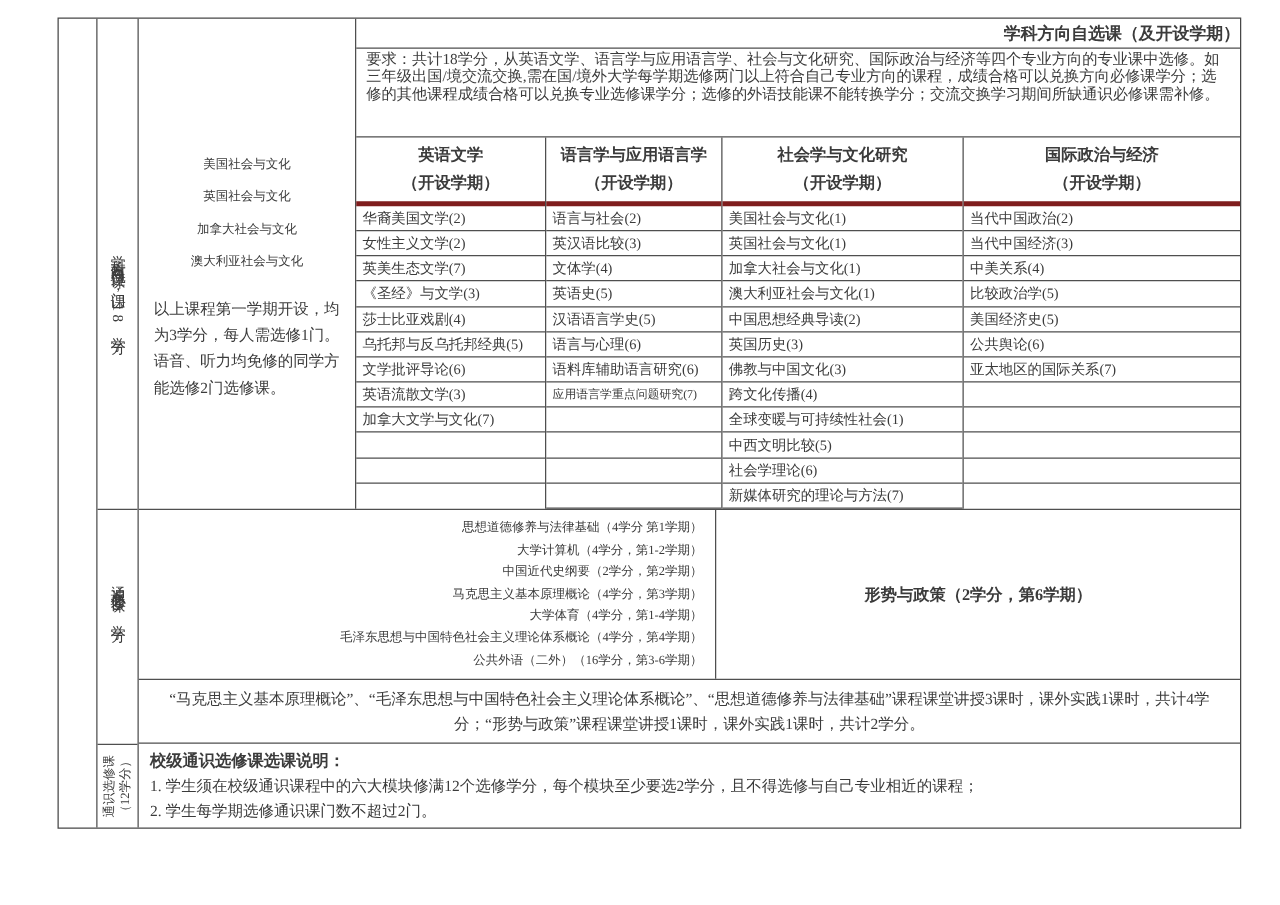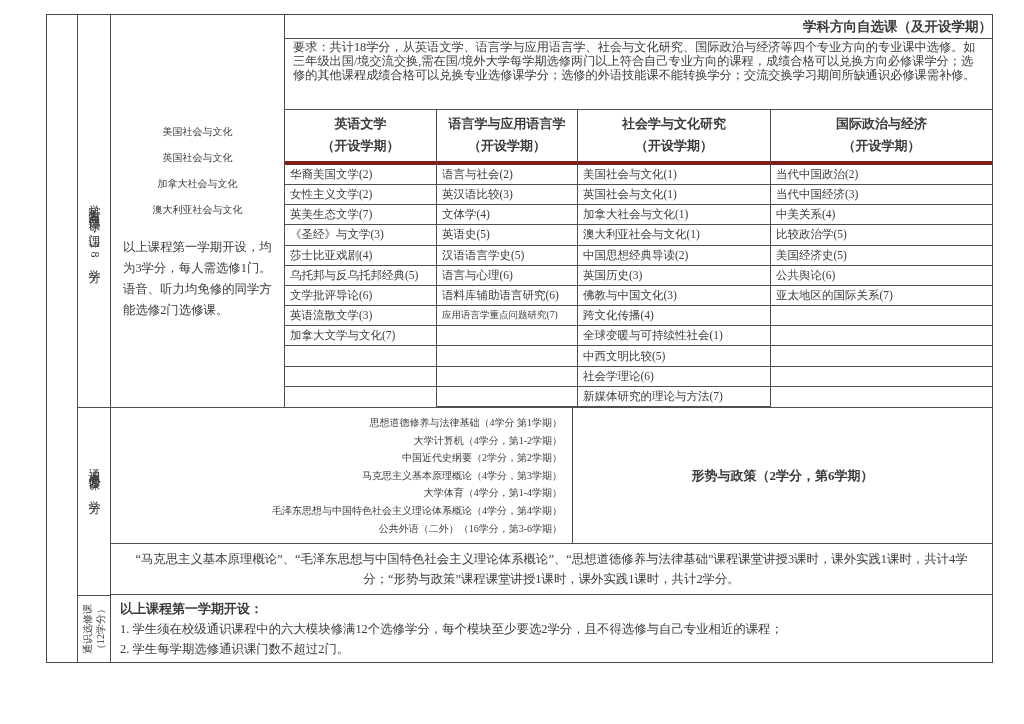--- a/index.html
+++ b/index.html
@@ -176,21 +176,21 @@
           <div class="req-line">公共外语（二外）（16学分，第3-6学期）</div>
         </div>
       <div class="sec2-right">
         <div>形势与政策（2学分，第6学期）</div>
       </div>
     </div>
 
     <div class="note-row">“马克思主义基本原理概论”、“毛泽东思想与中国特色社会主义理论体系概论”、“思想道德修养与法律基础”课程课堂讲授3课时，课外实践1课时，共计4学分；“形势与政策”课程课堂讲授1课时，课外实践1课时，共计2学分。</div>
 
     <div class="sec3">
-      <div class="sec3-title">以上课程第一学期开设：</div>
+      <div class="sec3-title">校级通识选修课选课说明：</div>
       <div>
           <div class="sec3-line">1. 学生须在校级通识课程中的六大模块修满12个选修学分，每个模块至少要选2学分，且不得选修与自己专业相近的课程；</div>
           <div class="sec3-line">2. 学生每学期选修通识课门数不超过2门。</div>
         </div>
     </div>
 
   </div>
 </div>
 
 </body></html>

